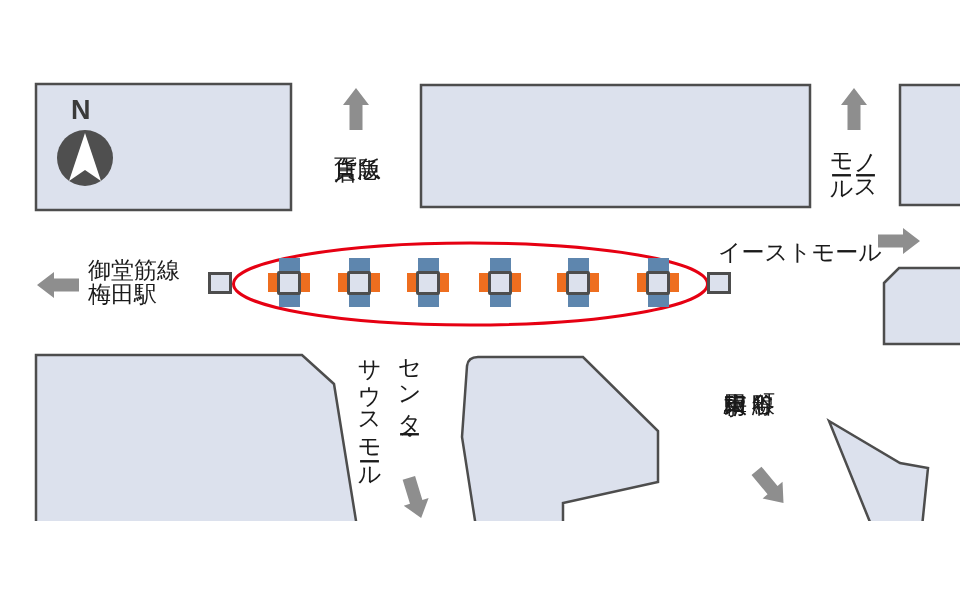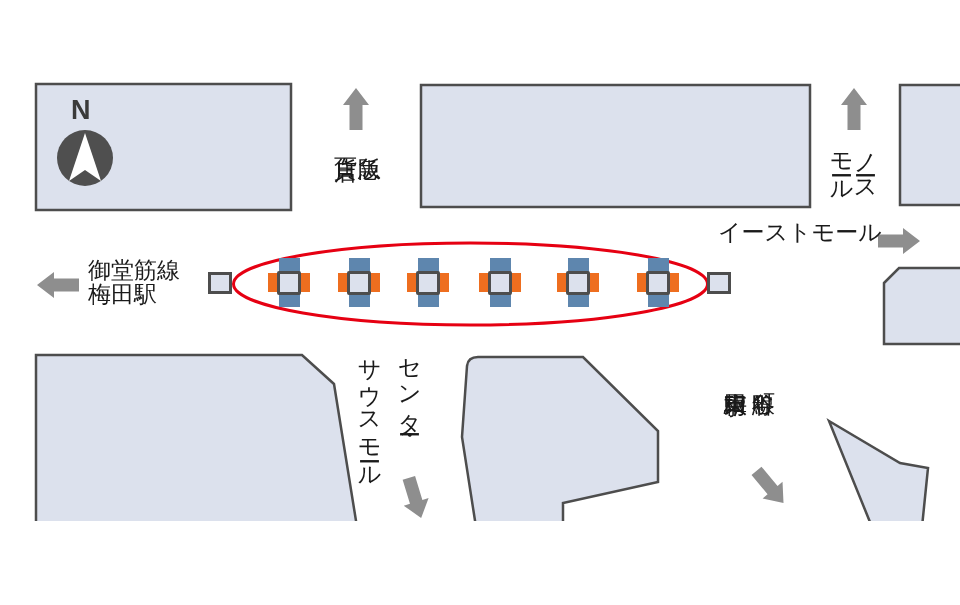--- a/index.html
+++ b/index.html
@@ -16,21 +16,21 @@
   .pillar .core{position:absolute;left:9px;top:12.5px;width:18px;height:18px;
     background:#dce1ed;border:3px solid #4d4d4d;border-radius:2px;}
   .endsq{position:absolute;top:272px;width:18px;height:16px;background:#dce1ed;
     border:3px solid #4d4d4d;}
   
   .lbl{position:absolute;z-index:6;color:#1a1a1a;font-size:23px;line-height:24px;white-space:nowrap;}
   .vlbl{position:absolute;z-index:6;color:#1a1a1a;font-size:23px;
     writing-mode:vertical-rl;text-orientation:mixed;letter-spacing:0.5px;}
   #lbl-n{left:71px;top:95px;font-size:27px;font-weight:bold;color:#3a3a3a;z-index:6;position:absolute;}
   #lbl-midosuji{left:88px;top:258px;}
-  #lbl-east{left:718px;top:220px;}
+  #lbl-east{left:718px;top:240px;}
   #lbl-hankyu{left:334px;top:139px;width:48px;line-height:24px;}
   #lbl-north{left:830px;top:137px;width:48px;line-height:24px;}
   #lbl-csmall{left:350px;top:343px;width:80px;line-height:40px;}
   #lbl-tanimachi{left:721px;top:375px;width:57px;line-height:28px;}
   
   .clipmask{position:absolute;left:0;top:521px;width:960px;height:84px;background:#fff;z-index:5;}
 </style>
 </head>
 <body>
 

